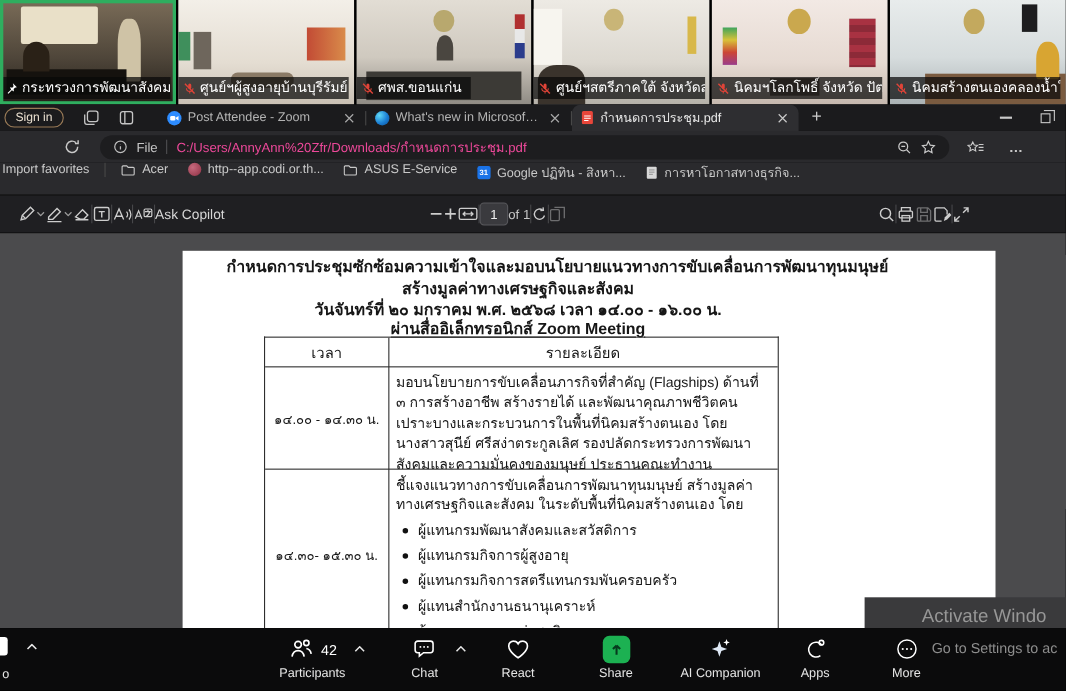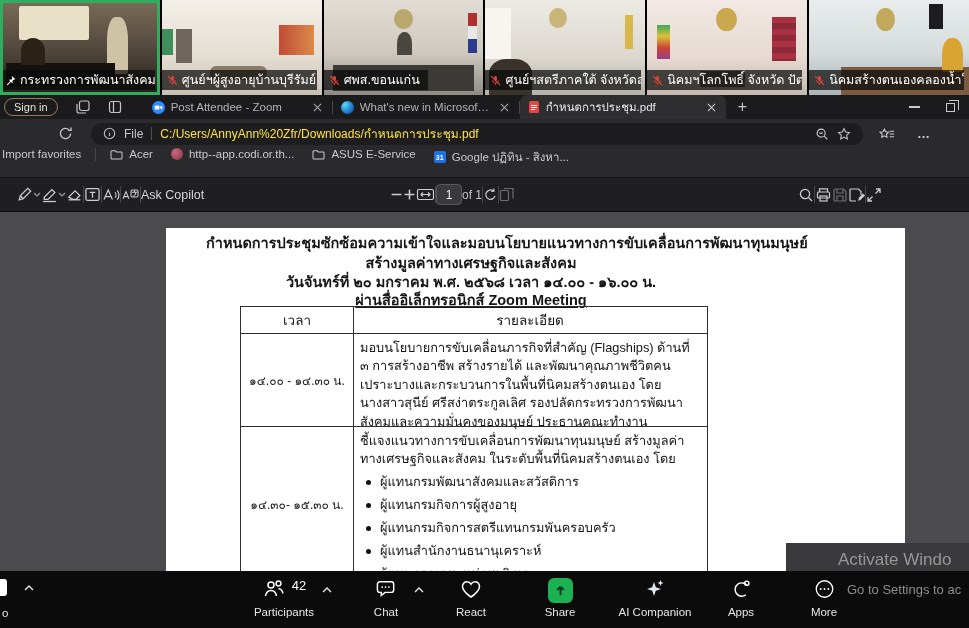--- a/index.html
+++ b/index.html
@@ -63,21 +63,21 @@
   .wincontrols{margin-left:auto;display:flex;align-items:center;gap:26px;padding-right:14px}
   .minimize{width:11px;height:1.5px;background:#c9c9c9;display:block}
   .restore{width:9px;height:9px;border:1.2px solid #c9c9c9;position:relative;display:block}
   .restore::before{content:"";position:absolute;left:2px;top:-4px;width:9px;height:9px;border:1.2px solid #c9c9c9;border-left:none;border-bottom:none}
 
   .addrbar{position:absolute;left:0;top:119px;width:969px;height:29px;background:#2a2a2d;display:flex;align-items:center}
   .refresh{margin-left:58px;display:flex}
   .pill{margin-left:18px;width:772px;height:22px;background:#1d1d1f;border-radius:12px;display:flex;align-items:center;
     color:#cfcfcf;font-size:12px;padding:0 12px;gap:8px}
   .pill .scheme{color:#c5c5c5}
-  .pill .url{white-space:nowrap;overflow:hidden;color:#fde047}
+  .pill .url{white-space:nowrap;overflow:hidden;color:#ec4899}
   .pill .spacer{flex:1}
   .addr-right{display:flex;align-items:center;gap:22px;margin-left:16px}
 
   .favbar{position:absolute;left:0;top:148px;width:969px;height:29px;background:#2a2a2d;display:flex;align-items:flex-start;
     color:#c9c9c9;font-size:11.5px}
   .fav{display:flex;align-items:center;gap:6px;white-space:nowrap}
   .calicon{width:12px;height:12px;background:#1a73e8;border-radius:2px;color:#fff;font-size:7px;font-weight:bold;
     display:flex;align-items:center;justify-content:center}
   .codiicon{width:12px;height:12px;border-radius:50%;background:radial-gradient(circle at 35% 35%,#c86a7e,#8c2f42)}
 
@@ -114,21 +114,21 @@
   .blist li::before{content:"";position:absolute;left:6px;top:8px;width:5px;height:5px;border-radius:50%;background:#111}
 
   
   .darkpatch{position:absolute;left:786px;top:543px;width:183px;height:28px;background:#3a3a3c}
   .wm1{position:absolute;left:838px;top:550px;font-size:17px;color:#979797;z-index:6;white-space:nowrap}
   .wm2{position:absolute;left:847px;top:582px;font-size:13px;color:#8d8d8d;z-index:6;white-space:nowrap}
 
   
   .zbar{position:absolute;left:0;top:571px;width:969px;height:57px;background:#0b0b0c;color:#ececec}
   .zitem{position:absolute;top:7px;display:flex;flex-direction:column;align-items:center;gap:4px}
-  .zrow{display:flex;gap:6px;height:24px}
+  .zrow{display:flex;align-items:center;gap:6px;height:24px}
   .zlabel{font-size:11.5px;color:#e6e6e6;white-space:nowrap}
   .count{font-size:13px;color:#fff}
   .sharebox{width:25px;height:25px;border-radius:6px;background:#1cb152;display:flex;align-items:center;justify-content:center}
   .zp-participants{left:238px;width:92px}
   .zp-chat{left:356px;width:60px}
   .zp-react{left:441px;width:60px}
   .zp-share{left:530px;width:60px}
   .zp-ai{left:602px;width:106px}
   .zp-apps{left:712px;width:58px}
   .zp-more{left:794px;width:60px}
@@ -380,20 +380,29 @@
           <svg width="13" height="11" viewBox="0 0 14 12" fill="none" stroke="#c9c9c9" stroke-width="1.1">
             <path d="M1 3.2V10a1 1 0 0 0 1 1h10a1 1 0 0 0 1-1V4.4a1 1 0 0 0-1-1H7L5.6 2H2a1 1 0 0 0-1 1.2z"></path>
           </svg>
         </span>
       <span>ASUS E-Service</span>
     </span>
     <span class="fav" style="margin-left:18px">
       <span class="calicon">31</span>
       <span>Google ปฏิทิน - สิงหา...</span>
     </span>
+    <span class="fav" style="margin-left:18px">
+      <span>
+          <svg width="11" height="12" viewBox="0 0 11 12">
+            <rect x="1" y="0.5" width="9" height="11" rx="1" fill="#d7d7d7"></rect>
+            <path d="M3 3.5h5M3 5.5h5M3 7.5h3.5" stroke="#8a8a8a" stroke-width=".8"></path>
+          </svg>
+        </span>
+      <span>การหาโอกาสทางธุรกิจ...</span>
+    </span>
   </div>
 
   <div class="pbar">
     <div class="pgroup pgl">
       <span>
           <svg width="17" height="17" viewBox="0 0 16 16" fill="none" stroke="#cdcdcd" stroke-width="1.2">
             <path d="M3 13l1-3.8 7-7 2.8 2.8-7 7z"></path>
             <path d="M4 9.2l2.8 2.8"></path>
           </svg>
         </span>

